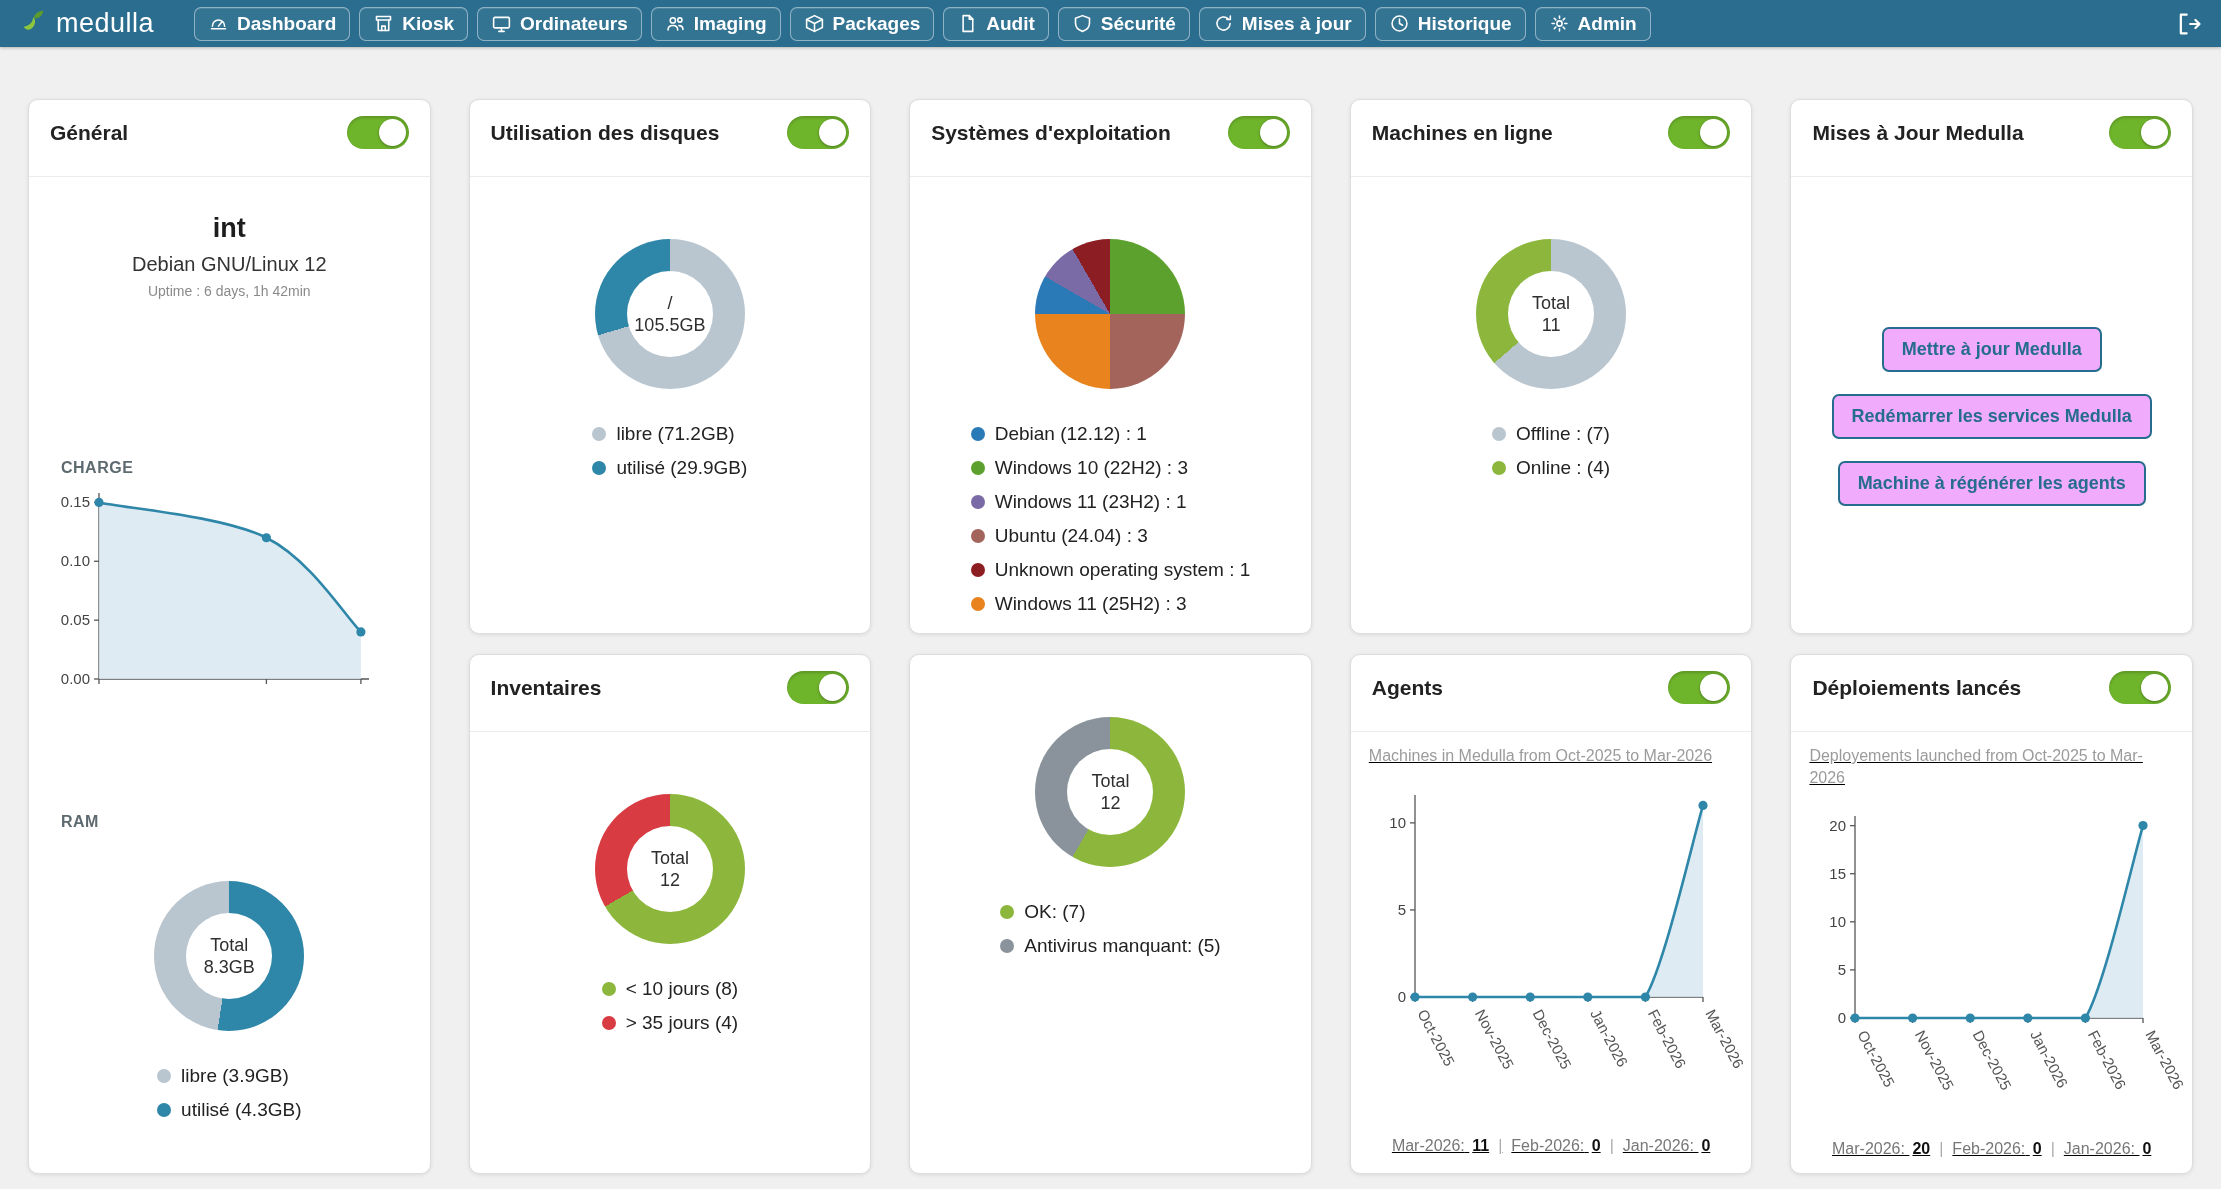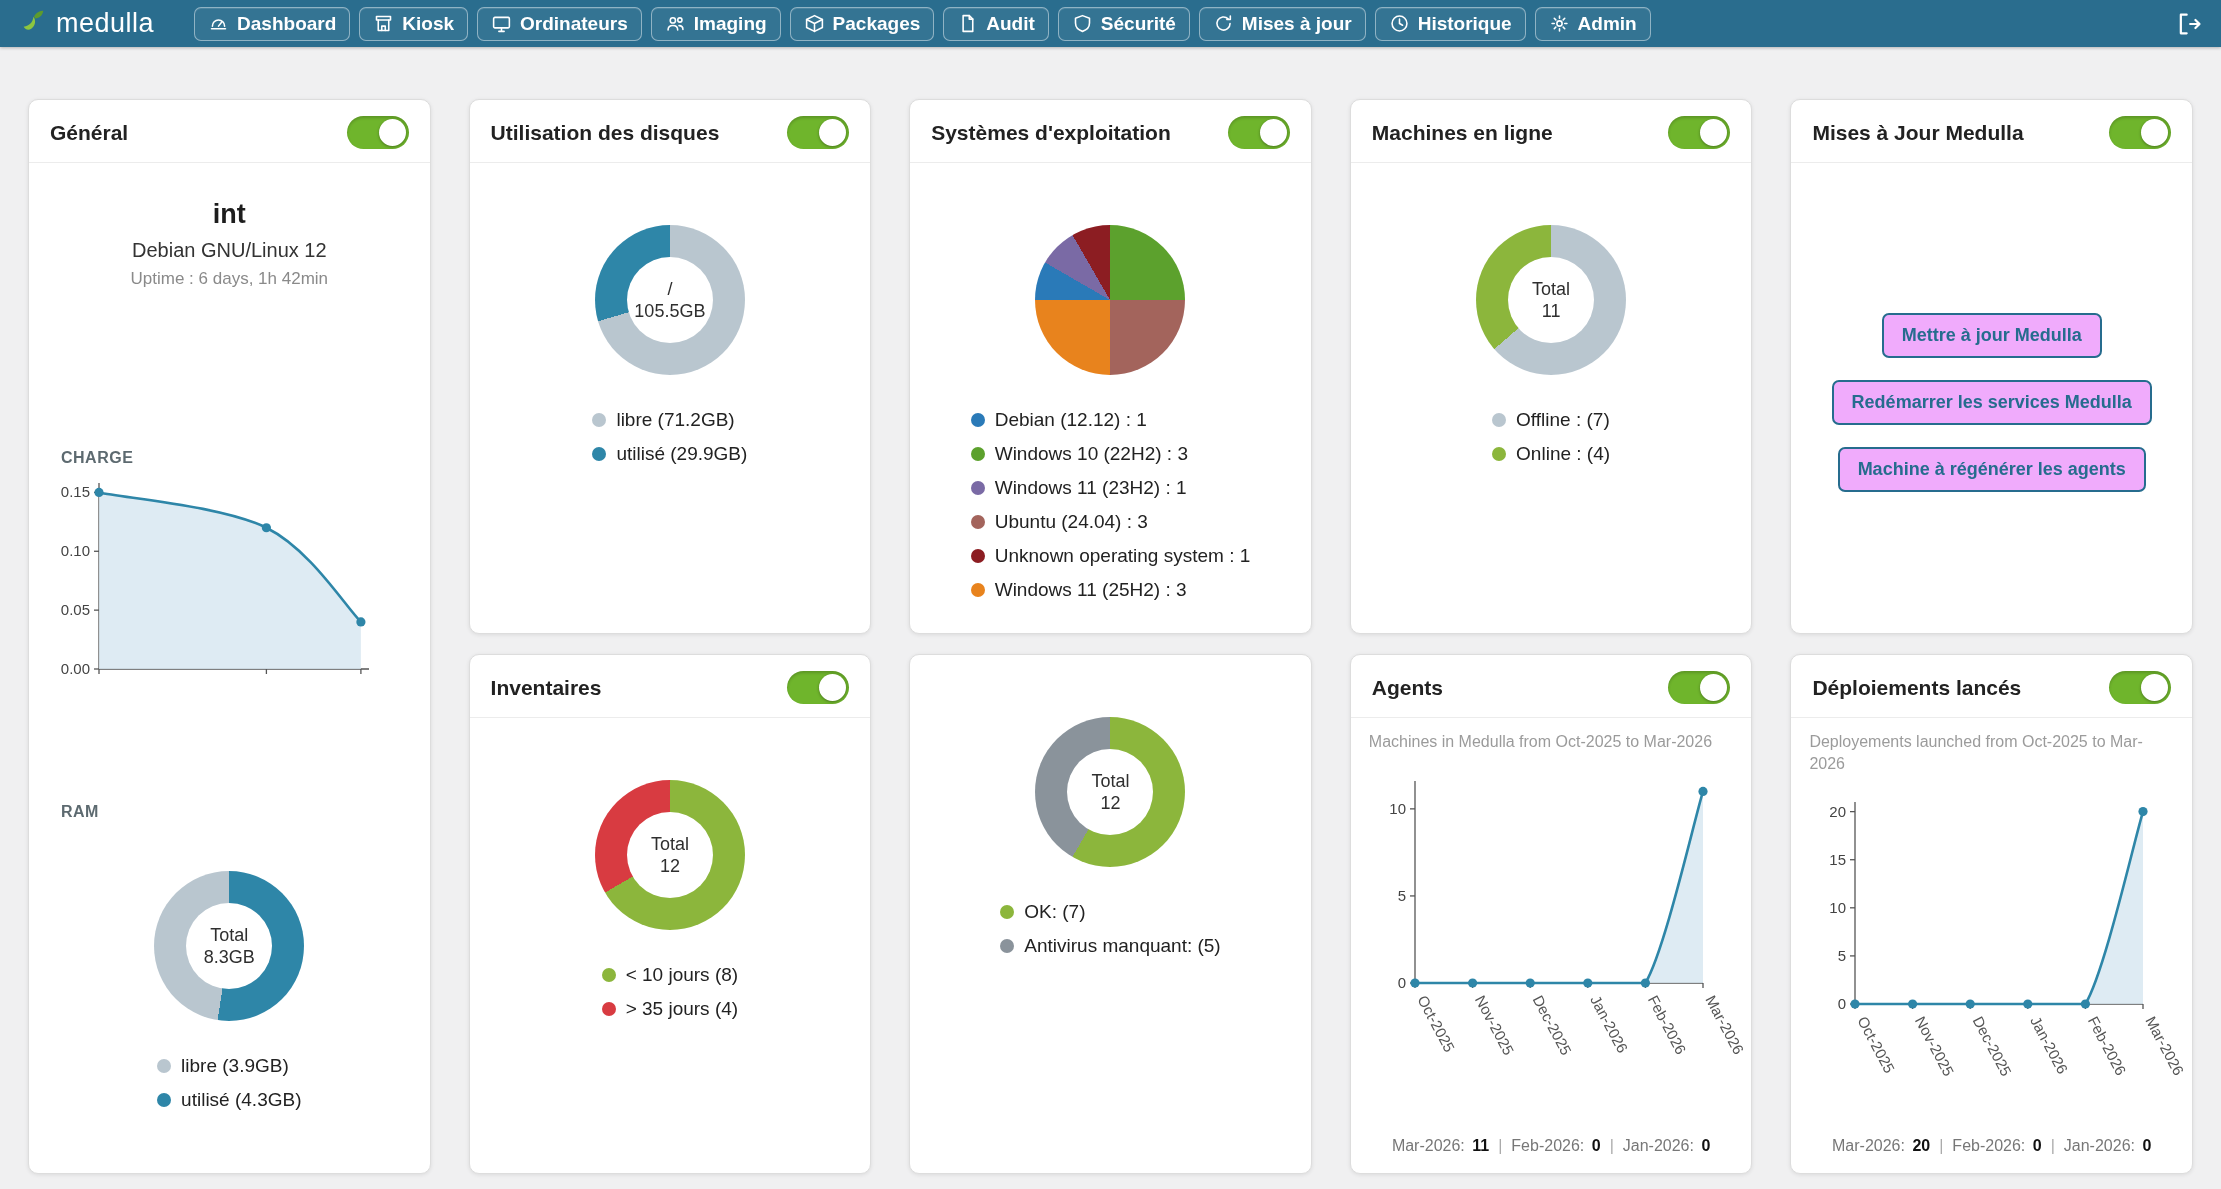--- a/index.html
+++ b/index.html
@@ -17,31 +17,31 @@
   .nav-label{color:#fff;font-weight:bold;font-size:19px;white-space:nowrap;}
   .nav-ic svg,.logout svg{display:block}
   .logout{margin-left:auto;cursor:pointer;display:flex;align-items:center;}
   
   .cards{display:grid;grid-template-columns:repeat(5,1fr);grid-template-rows:535px 520px;
     gap:20px 38px;padding:52px 28px 15px;}
   .card{background:#fff;border:1px solid #ddd;border-radius:10px;box-shadow:0 1px 4px rgba(0,0,0,.09);
     display:flex;flex-direction:column;overflow:hidden;}
   .card-general{grid-row:1/3;grid-column:1;}
   .card-head{display:flex;align-items:center;justify-content:space-between;
-    padding:16px 21px 13px;border-bottom:1px solid #ececec;}
+    padding:16px 21px 27px;border-bottom:1px solid #ececec;}
   .card-title{font-size:21px;font-weight:bold;color:#222;}
   .toggle{position:relative;width:62px;height:33px;border-radius:17px;background:#6fb52c;
     display:inline-block;cursor:pointer;box-shadow:inset 0 2px 3px rgba(0,0,0,.18);flex-shrink:0;}
   .knob{position:absolute;top:3px;right:3px;width:27px;height:27px;border-radius:50%;
     background:#fff;box-shadow:0 1px 3px rgba(0,0,0,.35);}
   .card-body{flex:1;display:flex;flex-direction:column;align-items:center;padding:0 18px 14px;}
   
   .host{margin-top:36px;font-size:27px;font-weight:bold;color:#1d1d1d;}
   .os-line{margin-top:9px;font-size:20px;color:#333;}
-  .uptime{margin-top:7px;font-size:17px;color:#8a8a8a;}
+  .uptime{margin-top:7px;font-size:14px;color:#8a8a8a;}
   .mini-label{align-self:flex-start;margin-left:14px;font-size:16px;font-weight:bold;color:#5d6a70;letter-spacing:.5px;}
   .mini-label.charge{margin-top:160px;margin-bottom:6px;}
   .mini-label.ram{margin-top:118px;margin-bottom:10px;}
   svg.linechart{overflow:visible;align-self:flex-start;}
   
   .donut-wrap{margin-top:62px;}
   .card-general .donut-wrap{margin-top:40px;}
   .donut{position:relative;width:150px;height:150px;border-radius:50%;}
   .donut-hole{position:absolute;inset:32px;background:#fff;border-radius:50%;
     display:flex;flex-direction:column;align-items:center;justify-content:center;
@@ -49,21 +49,21 @@
   .legend{display:flex;flex-direction:column;gap:12px;margin-top:34px;align-items:flex-start;}
   .legend-item{display:flex;align-items:center;gap:10px;cursor:pointer;}
   .dot{width:14px;height:14px;border-radius:50%;flex-shrink:0;}
   .legend-label{font-size:19px;color:#222;}
   
   .btn-col{margin-top:150px;display:flex;flex-direction:column;gap:22px;align-items:center;}
   .btn-outline{background:#f0abfc;border:2px solid #266c8e;color:#266c8e;font-weight:bold;
     font-size:18px;padding:10px 18px;border-radius:7px;cursor:pointer;white-space:nowrap;
     font-family:inherit;}
   
-  .chart-card .card-body{align-items:flex-start;}
+  .chart-card .card-body{align-items:flex-start;text-decoration:underline;}
   .subtitle{margin-top:13px;font-size:16px;color:#9b9b9b;line-height:1.35;align-self:stretch;}
   .chart-card svg.linechart{margin-top:12px;}
   .card-foot{margin-top:auto;align-self:center;font-size:16px;color:#777;padding-bottom:4px;white-space:nowrap;}
   .card-foot b{color:#111;margin-left:3px;}
   .card-foot .sep{color:#aaa;margin:0 9px;}
 </style>
 </head>
 <body>
 
 <nav class="navbar">

